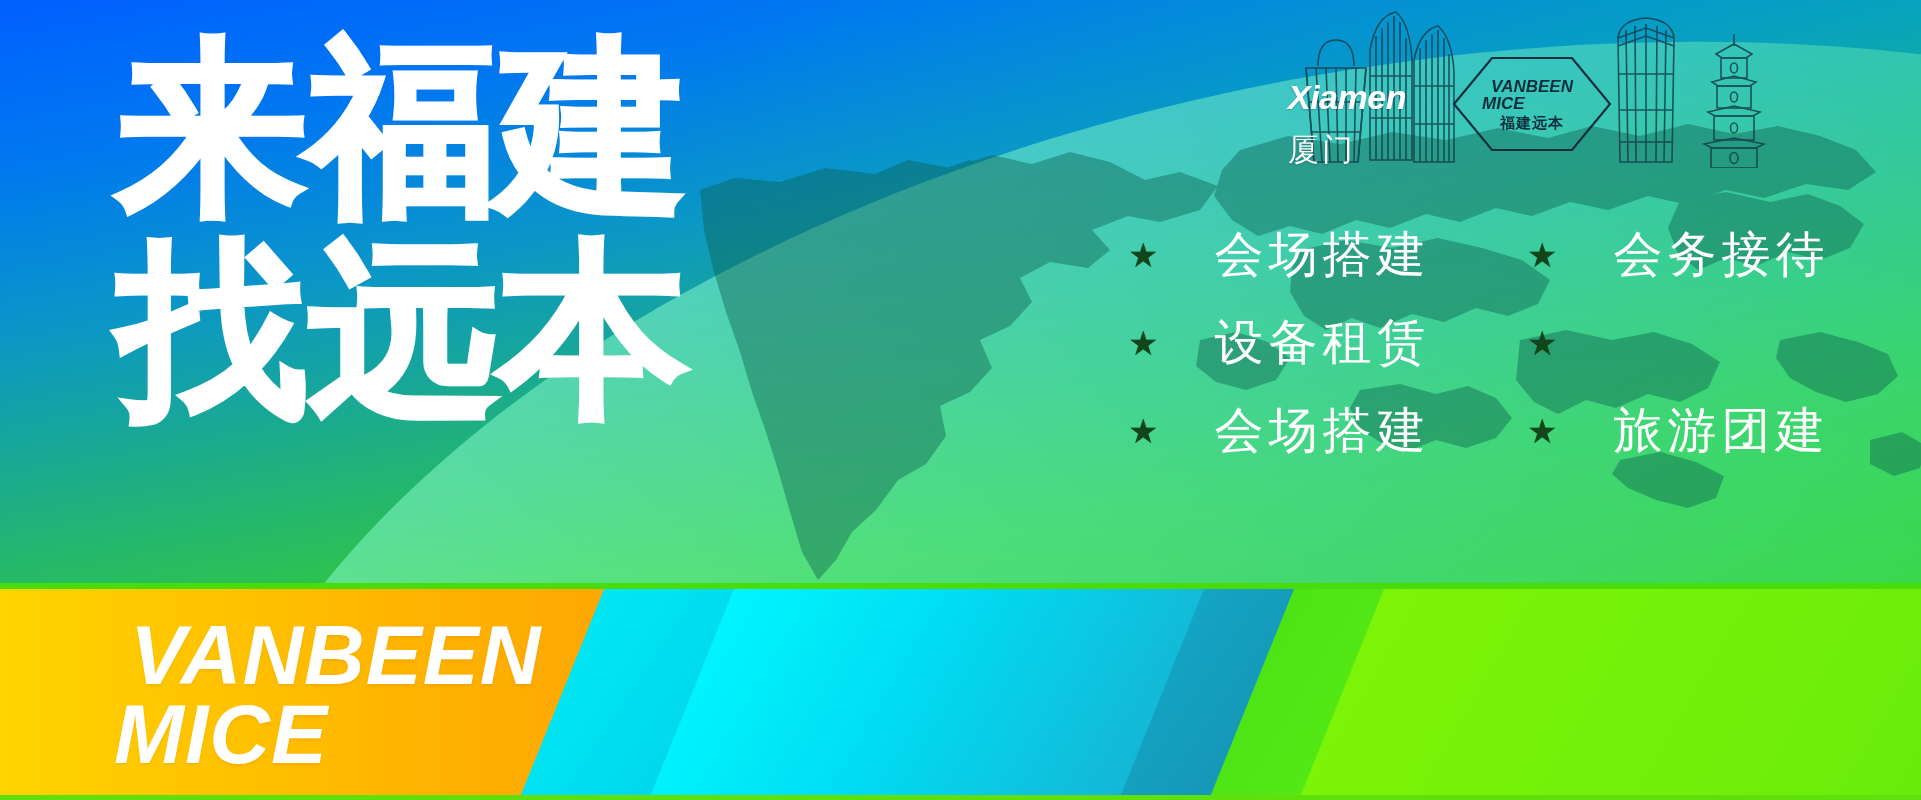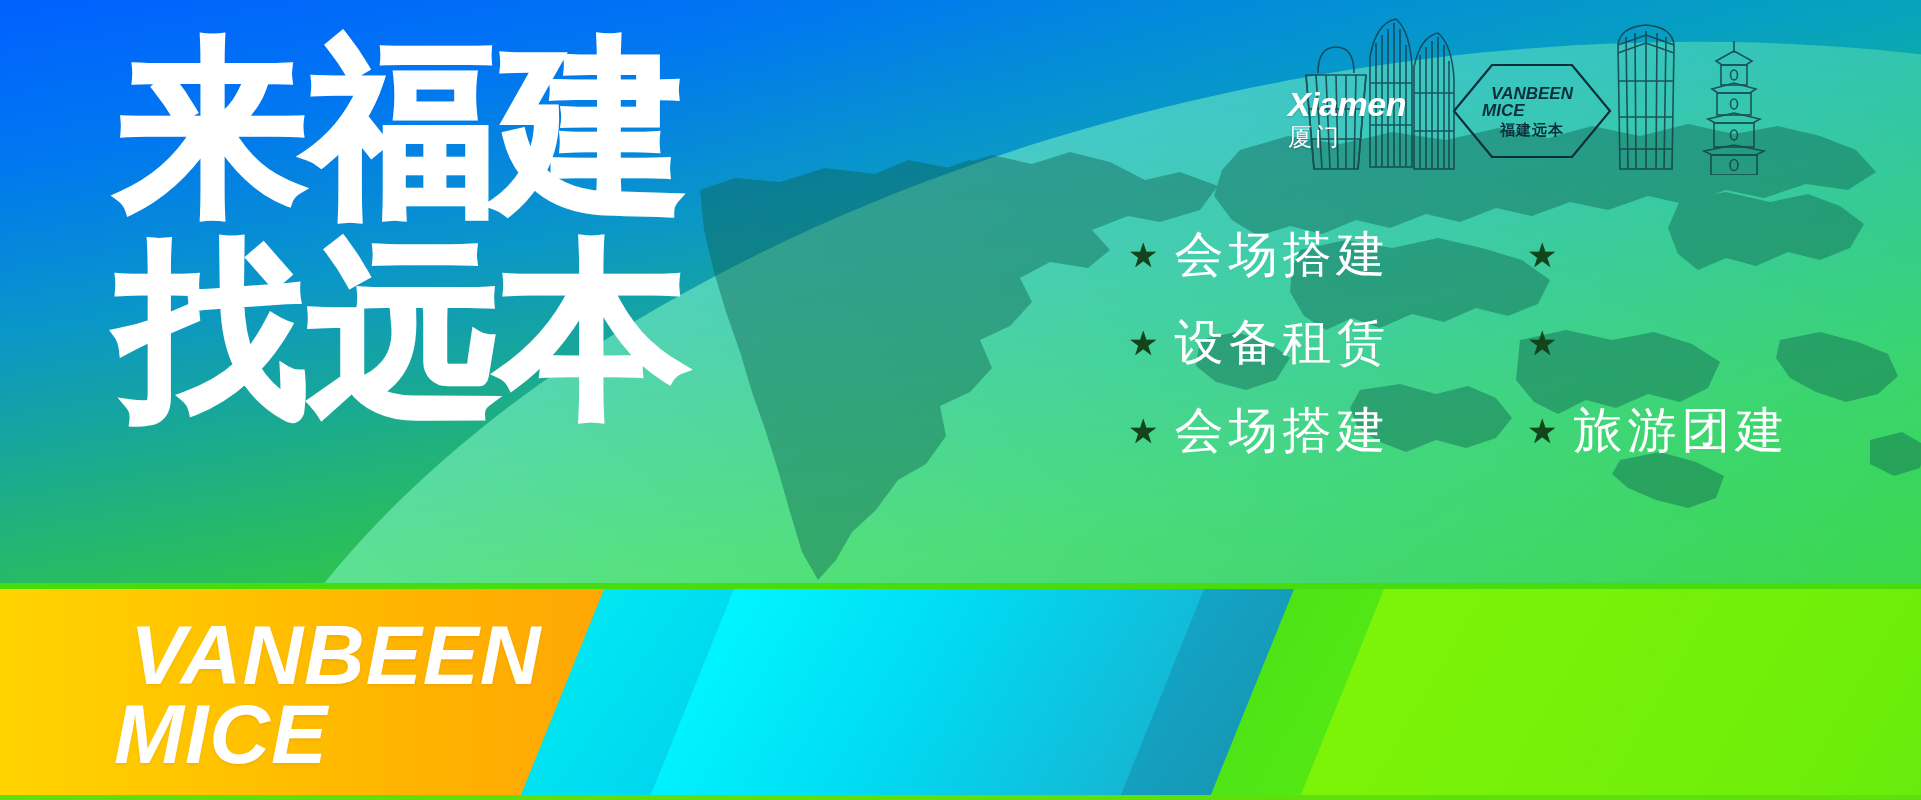--- a/index.html
+++ b/index.html
@@ -61,29 +61,29 @@
     display:grid;grid-template-columns:1fr 1fr;
     row-gap:22px;column-gap:18px;
   }
   .svc{display:flex;align-items:center;gap:16px;}
   .svc-star{
     color:#13451a;font-size:34px;line-height:1;flex:0 0 auto;
     text-shadow:0 0 1px rgba(0,0,0,0.25);
   }
   .svc-label{
     color:#ffffff;font-size:49px;letter-spacing:5px;white-space:nowrap;
-    font-family:"Liberation Sans","DejaVu Sans",sans-serif;font-weight:400;
-  }
-
-  
-  #city-cluster{position:absolute;left:1300px;top:15px;width:560px;height:175px;}
+    font-family:"Liberation Sans","DejaVu Sans",sans-serif;font-weight:400;margin-left:40px;
+  }
+
+  
+  #city-cluster{position:absolute;left:1300px;top:8px;width:560px;height:175px;}
   .landmark{position:absolute;stroke:#14404a;fill:none;stroke-width:1.6;opacity:0.85;}
   .city-name{position:absolute;color:#fff;font-style:italic;font-weight:bold;text-shadow:0 1px 2px rgba(0,40,60,0.25);}
   .city-en{font-size:34px;letter-spacing:-0.5px;line-height:1;}
-  .city-cn{font-size:24px;font-style:normal;font-weight:normal;letter-spacing:3px;line-height:1;margin-top:4px;}
+  .city-cn{font-size:31px;font-style:normal;font-weight:normal;letter-spacing:3px;line-height:1;margin-top:20px;}
 
   #xiamen-label{left:-12px;top:72px;}
   #fuzhou-label{left:278px;top:68px;}
 
   
   #hex-logo{position:absolute;left:152px;top:48px;width:160px;height:96px;}
   #hex-logo .hexshape{position:absolute;inset:0;}
   #hex-logo .hextext{
     position:absolute;inset:0;display:flex;flex-direction:column;
     align-items:center;justify-content:center;color:#0b2f3a;line-height:1.02;
@@ -174,20 +174,21 @@
       <span class="hl-line l2">找远本</span>
     </div>
 
     <div id="services">
       <div class="svc">
         <span class="svc-star">★</span>
         <span class="svc-label">会场搭建</span>
       </div>
       <div class="svc">
         <span class="svc-star">★</span>
+        <span class="svc-label">会务接待</span>
       </div>
       <div class="svc">
         <span class="svc-star">★</span>
         <span class="svc-label">设备租赁</span>
       </div>
       <div class="svc">
         <span class="svc-star">★</span>
       </div>
       <div class="svc">
         <span class="svc-star">★</span>

